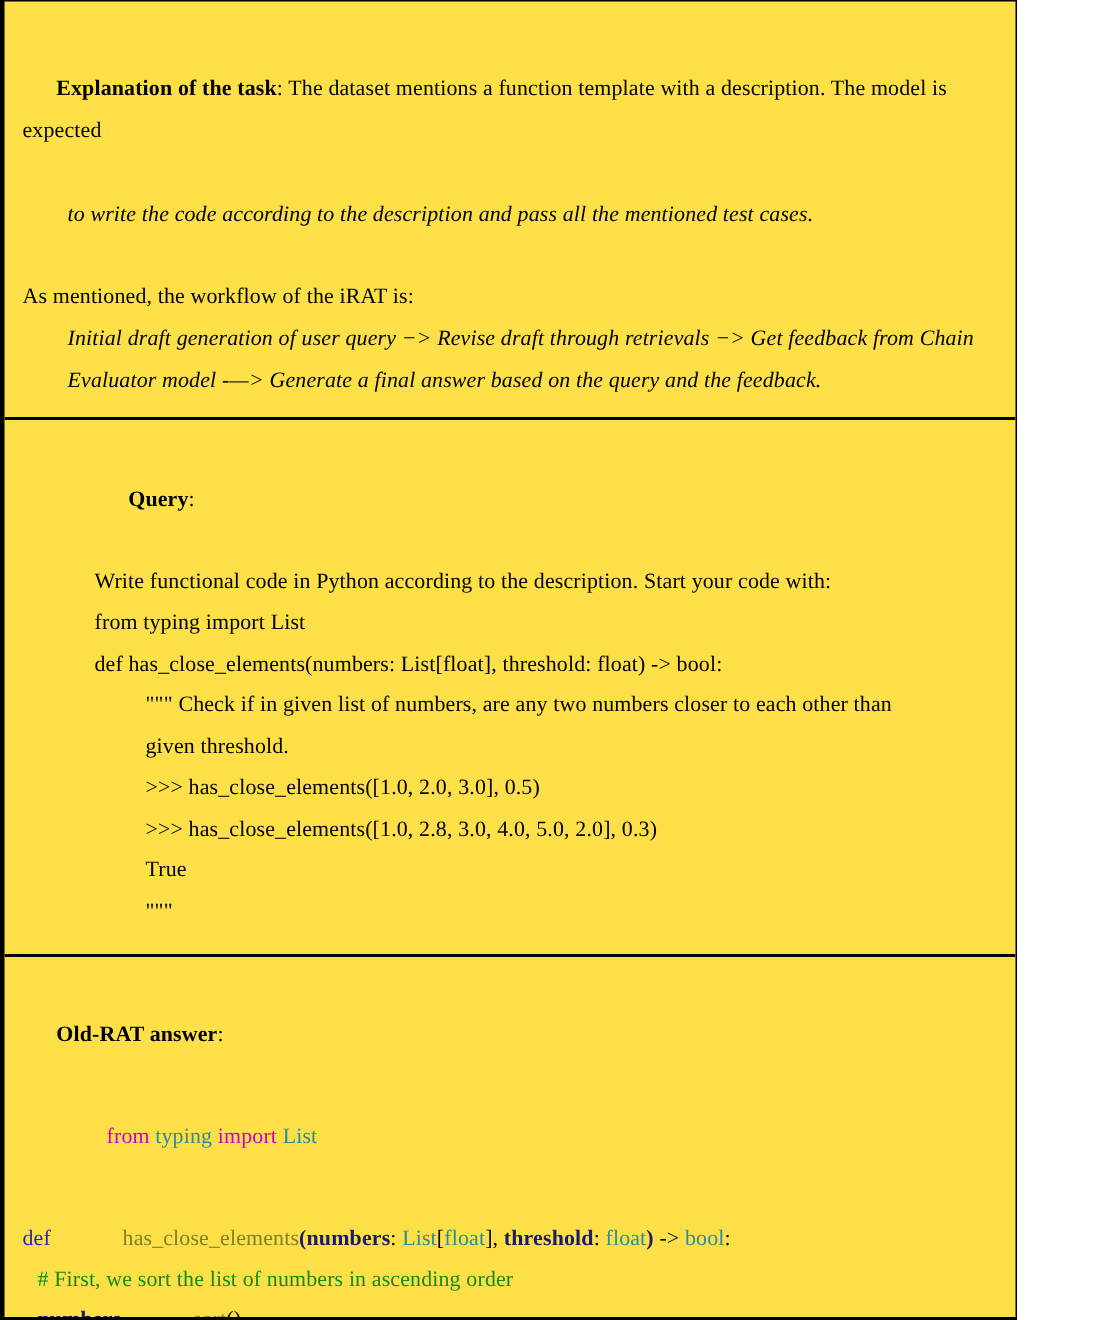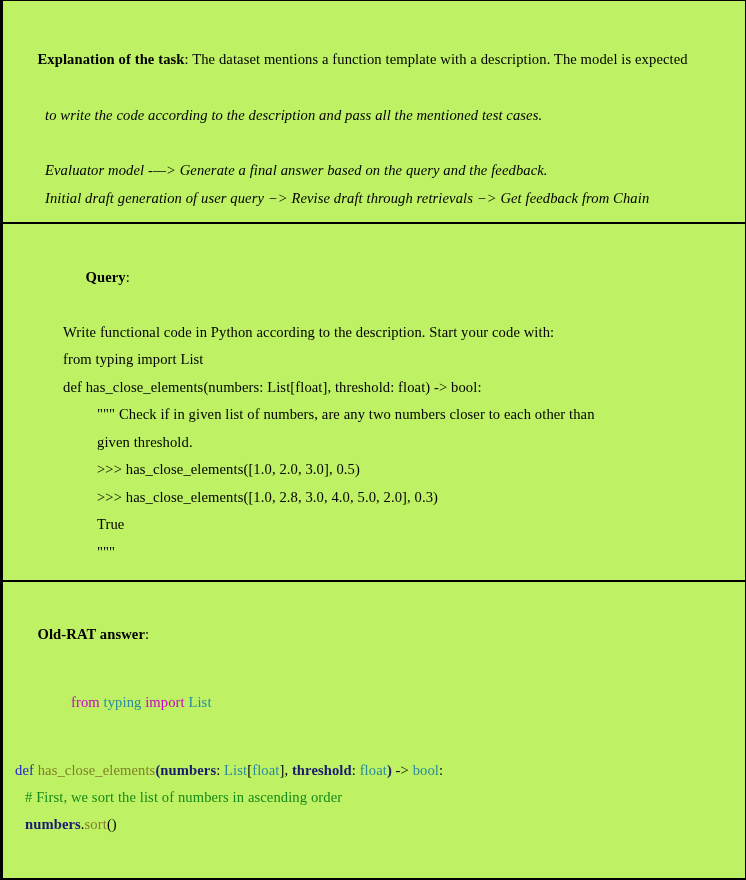--- a/index.html
+++ b/index.html
@@ -7,24 +7,24 @@
     margin: 0;
     padding: 0;
     background: #ffffff;
   }
   body {
     font-family: "Liberation Serif", "DejaVu Serif", serif;
     color: #000000;
   }
 
   .figure {
-    width: 746px;
+    width: 678px;
     height: 880px;
     box-sizing: border-box;
-    background: #bef264;
+    background: #fde047;
     border-top: 1px solid #000;
     border-right: 1px solid #000;
     border-bottom: 2px solid #000;
     border-left: 3px solid #000;
     overflow: hidden;
     position: relative;
   }
 
   .section {
     box-sizing: border-box;
@@ -57,21 +57,21 @@
   #sec-query .line { line-height: 27.5px; margin-left: 48px; }
 
   
   #sec-answer { padding-top: 12px; padding-bottom: 6px; }
   #sec-answer .line { line-height: 27.4px; }
 
   
   .c-kw      { color: #cc00cc; }           
   .c-def     { color: #2222cc; margin-top: 12px; }           
   .c-mod     { color: #2b8a9e; }           
-  .c-fn      { color: #7f7f28; }           
+  .c-fn      { color: #7f7f28; margin-left: 44px; }           
   .c-var     { color: #1a1a6e; font-weight: bold; }           
   .c-cmt     { color: #168a16; }           
   .c-plain   { color: #000000; }
 
   .code-line { font-family: "Liberation Serif", "DejaVu Serif", serif; }
 
   .pl-1 { padding-left: 10px; }
   .pl-4 { padding-left: 56px; }
 </style>
 </head>
@@ -82,24 +82,25 @@
   <div class="section" id="sec-explanation">
 
     <div class="line bold-lead">
       <b>Explanation of the task</b><span>:</span><span> The dataset mentions a function template with a description. The model is expected</span>
     </div>
 
     <div class="line indent-1">to write the code according to the description and pass all the mentioned test cases.</div>
 
     <div class="blank"></div>
 
+    <div class="line">As mentioned, the workflow of the iRAT is:</div>
+
+    <div class="line indent-1">Initial draft generation of user query −&gt; Revise draft through retrievals −&gt; Get feedback from Chain</div>
 
     <div class="line indent-1">Evaluator model -—&gt; Generate a final answer based on the query and the feedback.</div>
-
-    <div class="line indent-1">Initial draft generation of user query −&gt; Revise draft through retrievals −&gt; Get feedback from Chain</div>
 
   </div>
 
   <div class="section" id="sec-query">
 
     <div class="line bold-lead">
       <b>Query</b><span>:</span>
     </div>
 
     <div class="line">Write functional code in Python according to the description. Start your code with:</div>

